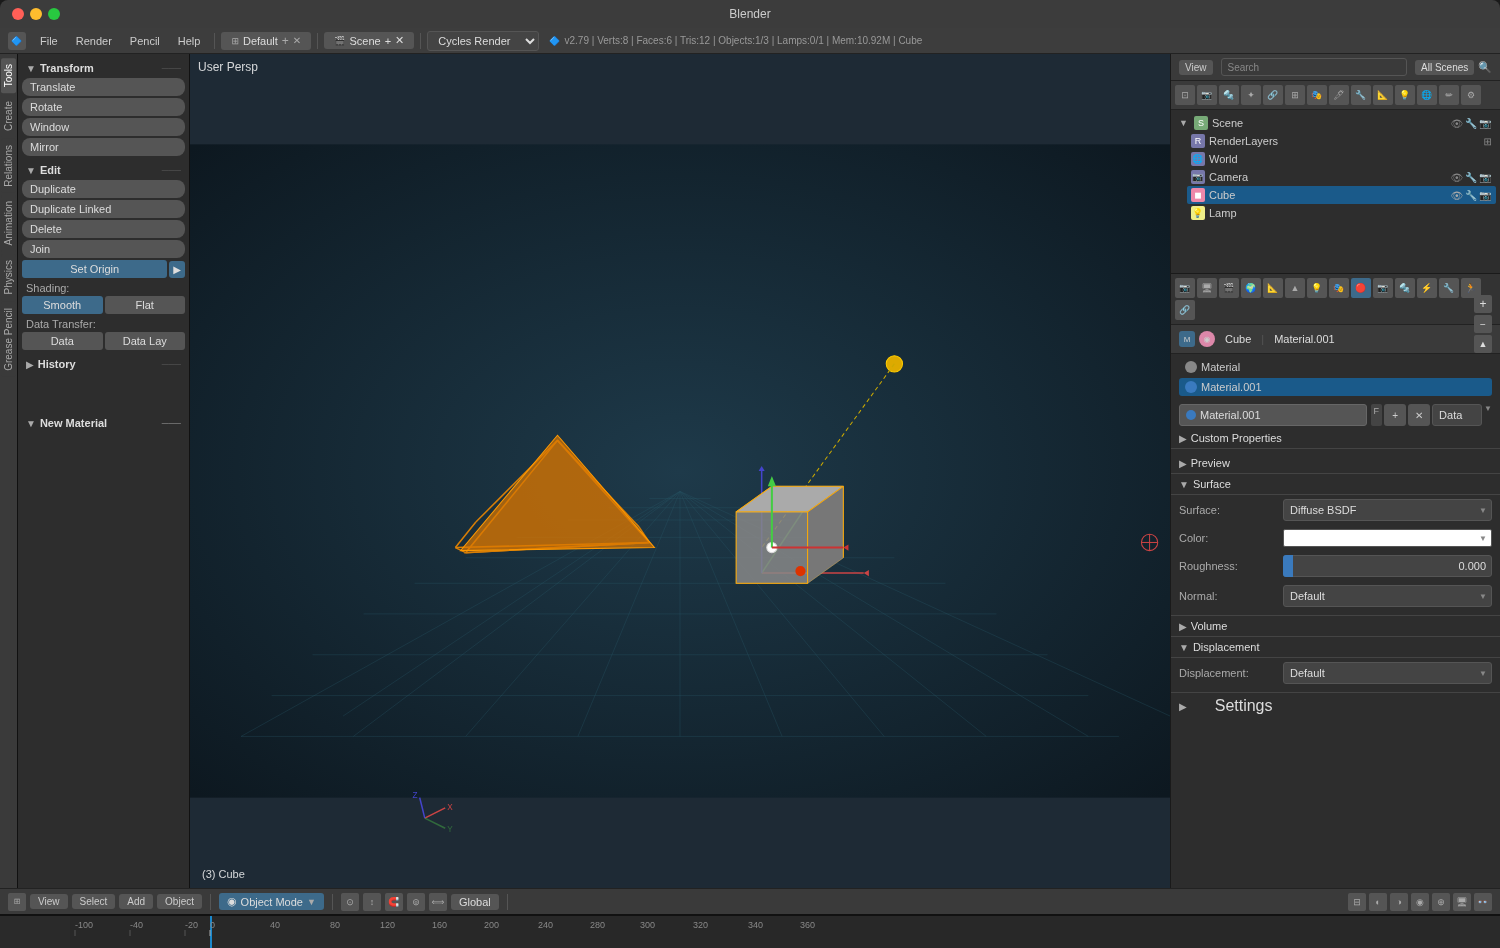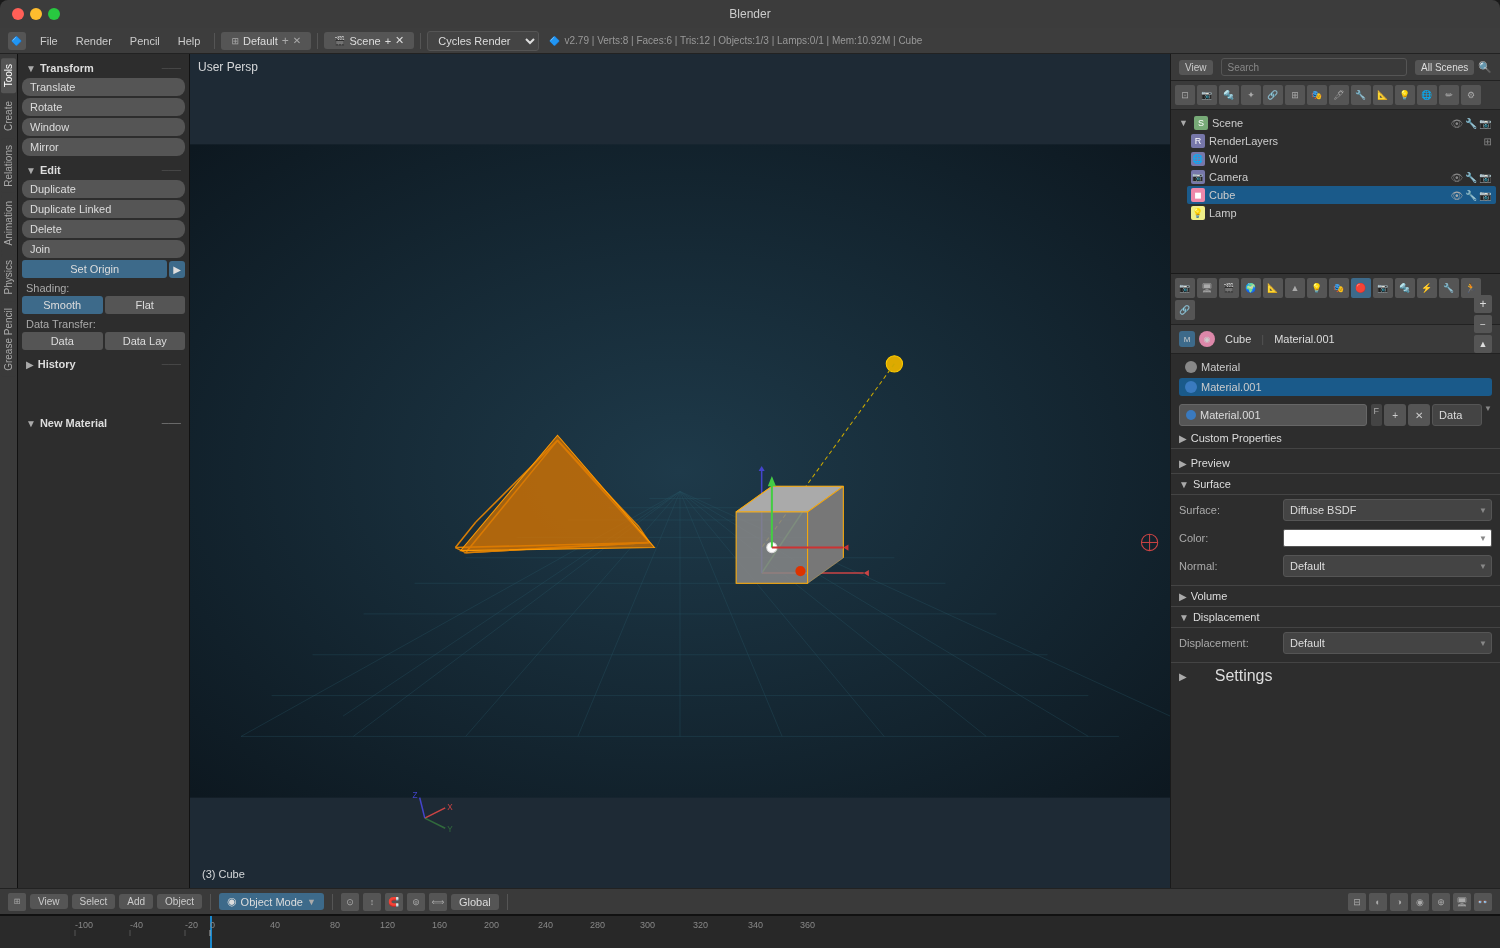--- a/index.html
+++ b/index.html
@@ -513,20 +513,28 @@
         </div>
       </div>
 
       <div class="mp-row">
         <span class="mp-field-label">Color:</span>
         <div class="mp-color-field" style="flex:1; height:18px; background:white; border-radius:2px; border:1px solid #555; position:relative;">
           <span style="position:absolute; right:4px; top:50%; transform:translateY(-50%); font-size:8px; color:#888;">▼</span>
         </div>
       </div>
 
+      <div class="mp-row">
+        <span class="mp-field-label">Roughness:</span>
+        <div class="mp-slider-container">
+          <div class="mp-slider-bg"></div>
+          <div class="mp-slider-fill"></div>
+          <span class="mp-slider-text">0.000</span>
+        </div>
+      </div>
 
       <div class="mp-row">
         <span class="mp-field-label">Normal:</span>
         <div class="mp-field-value">
           <span>Default</span>
           <span class="mp-field-arrow">▼</span>
         </div>
       </div>
 
       <div style="padding:4px 8px; border-bottom:1px solid #444; border-top:1px solid #444; cursor:pointer; display:flex; align-items:center; gap:4px; margin-top:4px;">

